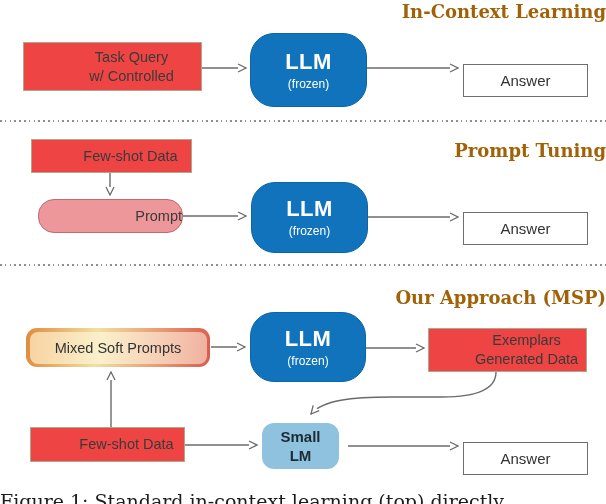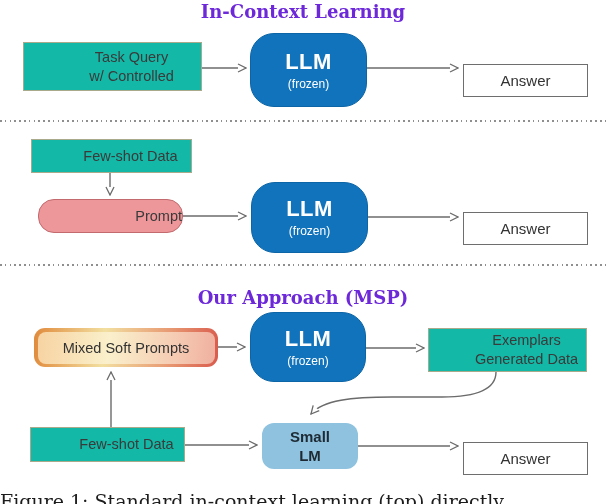--- a/index.html
+++ b/index.html
@@ -6,46 +6,45 @@
   #stage {
     position:relative; width:606px; height:504px; background:#ffffff;
     overflow:hidden; font-family:"Liberation Sans", sans-serif;
   }
   svg.wires { position:absolute; left:0; top:0; width:606px; height:504px; z-index:1; }
   .box {
     position:absolute; box-sizing:border-box; z-index:2;
     display:flex; flex-direction:column; align-items:center; justify-content:center;
     text-align:center; color:#3a3a3a; font-size:14.5px; line-height:1.28;
   }
-  .beige  { background:#14b8a6; border:1.5px solid #a9a98b;padding-left:38px; }
+  .beige  { background:#ef4444; border:1.5px solid #a9a98b;padding-left:38px; }
   .answer { background:#ffffff; border:1.5px solid #6e6e6e; font-size:15px; color:#333;margin-top:12px; }
   .llm {
     background:#1173bc; border:1px solid #0c65a6; border-radius:24px; color:#ffffff;
   }
   .llm .big { font-weight:bold; font-size:22px; letter-spacing:.5px; }
   .llm .sub { font-size:12px; margin-top:1px; }
   .prompt { background:#ee979b; border:1.5px solid #c26a6e; border-radius:16px; }
   .smalllm {
     background:#8ec2df; border-radius:12px; font-weight:bold;
     color:#1e2a33; font-size:15px; line-height:1.3;
   }
   .msp-outer {
     position:absolute; z-index:2; box-sizing:border-box; padding:3.5px; border-radius:11px;
     background:linear-gradient(95deg,#e08a3c 0%,#f2dfa0 38%,#e89b74 72%,#d95b4d 100%);
-    margin-left:8px;
   }
   .msp-inner {
     width:100%; height:100%; border-radius:8px; box-sizing:border-box;
     display:flex; align-items:center; justify-content:center;
     background:linear-gradient(95deg,#f7d3a2 0%,#faf0cb 40%,#f5cab2 78%,#f0b0a0 100%);
     color:#333; font-size:14.5px;
   }
   .title {
-    position:absolute; left:0; width:606px; z-index:2; text-align:center;
-    font-family:"DejaVu Serif", serif; font-weight:bold; font-size:18px; color:#6d28d9;
+    position:absolute; left:0; width:606px; z-index:2; text-align:right;
+    font-family:"DejaVu Serif", serif; font-weight:bold; font-size:18px; color:#a16207;
   }
   .divider {
     position:absolute; left:0; width:606px; height:1.6px; z-index:1;
     background:repeating-linear-gradient(90deg,#8f8f8f 0 1.6px, transparent 1.6px 4.8px);
   }
   .caption {
     position:absolute; left:0; top:489px; width:606px; z-index:2;
     font-family:"DejaVu Serif", serif; font-size:19px; color:#1c1c1c;
     white-space:nowrap; line-height:24px;
   }
@@ -88,20 +87,21 @@
     <span class="big">LLM</span>
     <span class="sub">(frozen)</span>
   </div>
 
   <div class="box answer" style="left:463px; top:52px; width:125px; height:33px;">
     <span>Answer</span>
   </div>
 
   <div class="divider" style="top:120px;"></div>
 
+  <div class="title" style="top:140px;">Prompt Tuning</div>
 
   <div class="box beige" style="left:31px; top:139px; width:161px; height:34px;">
     <span>Few-shot Data</span>
   </div>
 
   <div class="box prompt" style="left:38px; top:199px; width:145px; height:34px;align-items:flex-end;">
     <span>Prompt</span>
   </div>
 
   <div class="box llm" style="left:251px; top:182px; width:117px; height:71px;">
@@ -130,21 +130,21 @@
 
   <div class="box beige" style="left:428px; top:328px; width:159px; height:44px;">
     <span class="l2">Exemplars</span>
     <span class="l2">Generated Data</span>
   </div>
 
   <div class="box beige" style="left:30px; top:427px; width:155px; height:35px;">
     <span>Few-shot Data</span>
   </div>
 
-  <div class="box smalllm" style="left:262px; top:423px; width:96px; height:46px;">
+  <div class="box smalllm" style="left:262px; top:423px; width:77px; height:46px;">
     <span class="l2">Small</span>
     <span class="l2">LM</span>
   </div>
 
   <div class="box answer" style="left:463px; top:430px; width:125px; height:33px;">
     <span>Answer</span>
   </div>
 
   <div class="caption">Figure 1: Standard in-context learning (top) directly</div>
 

